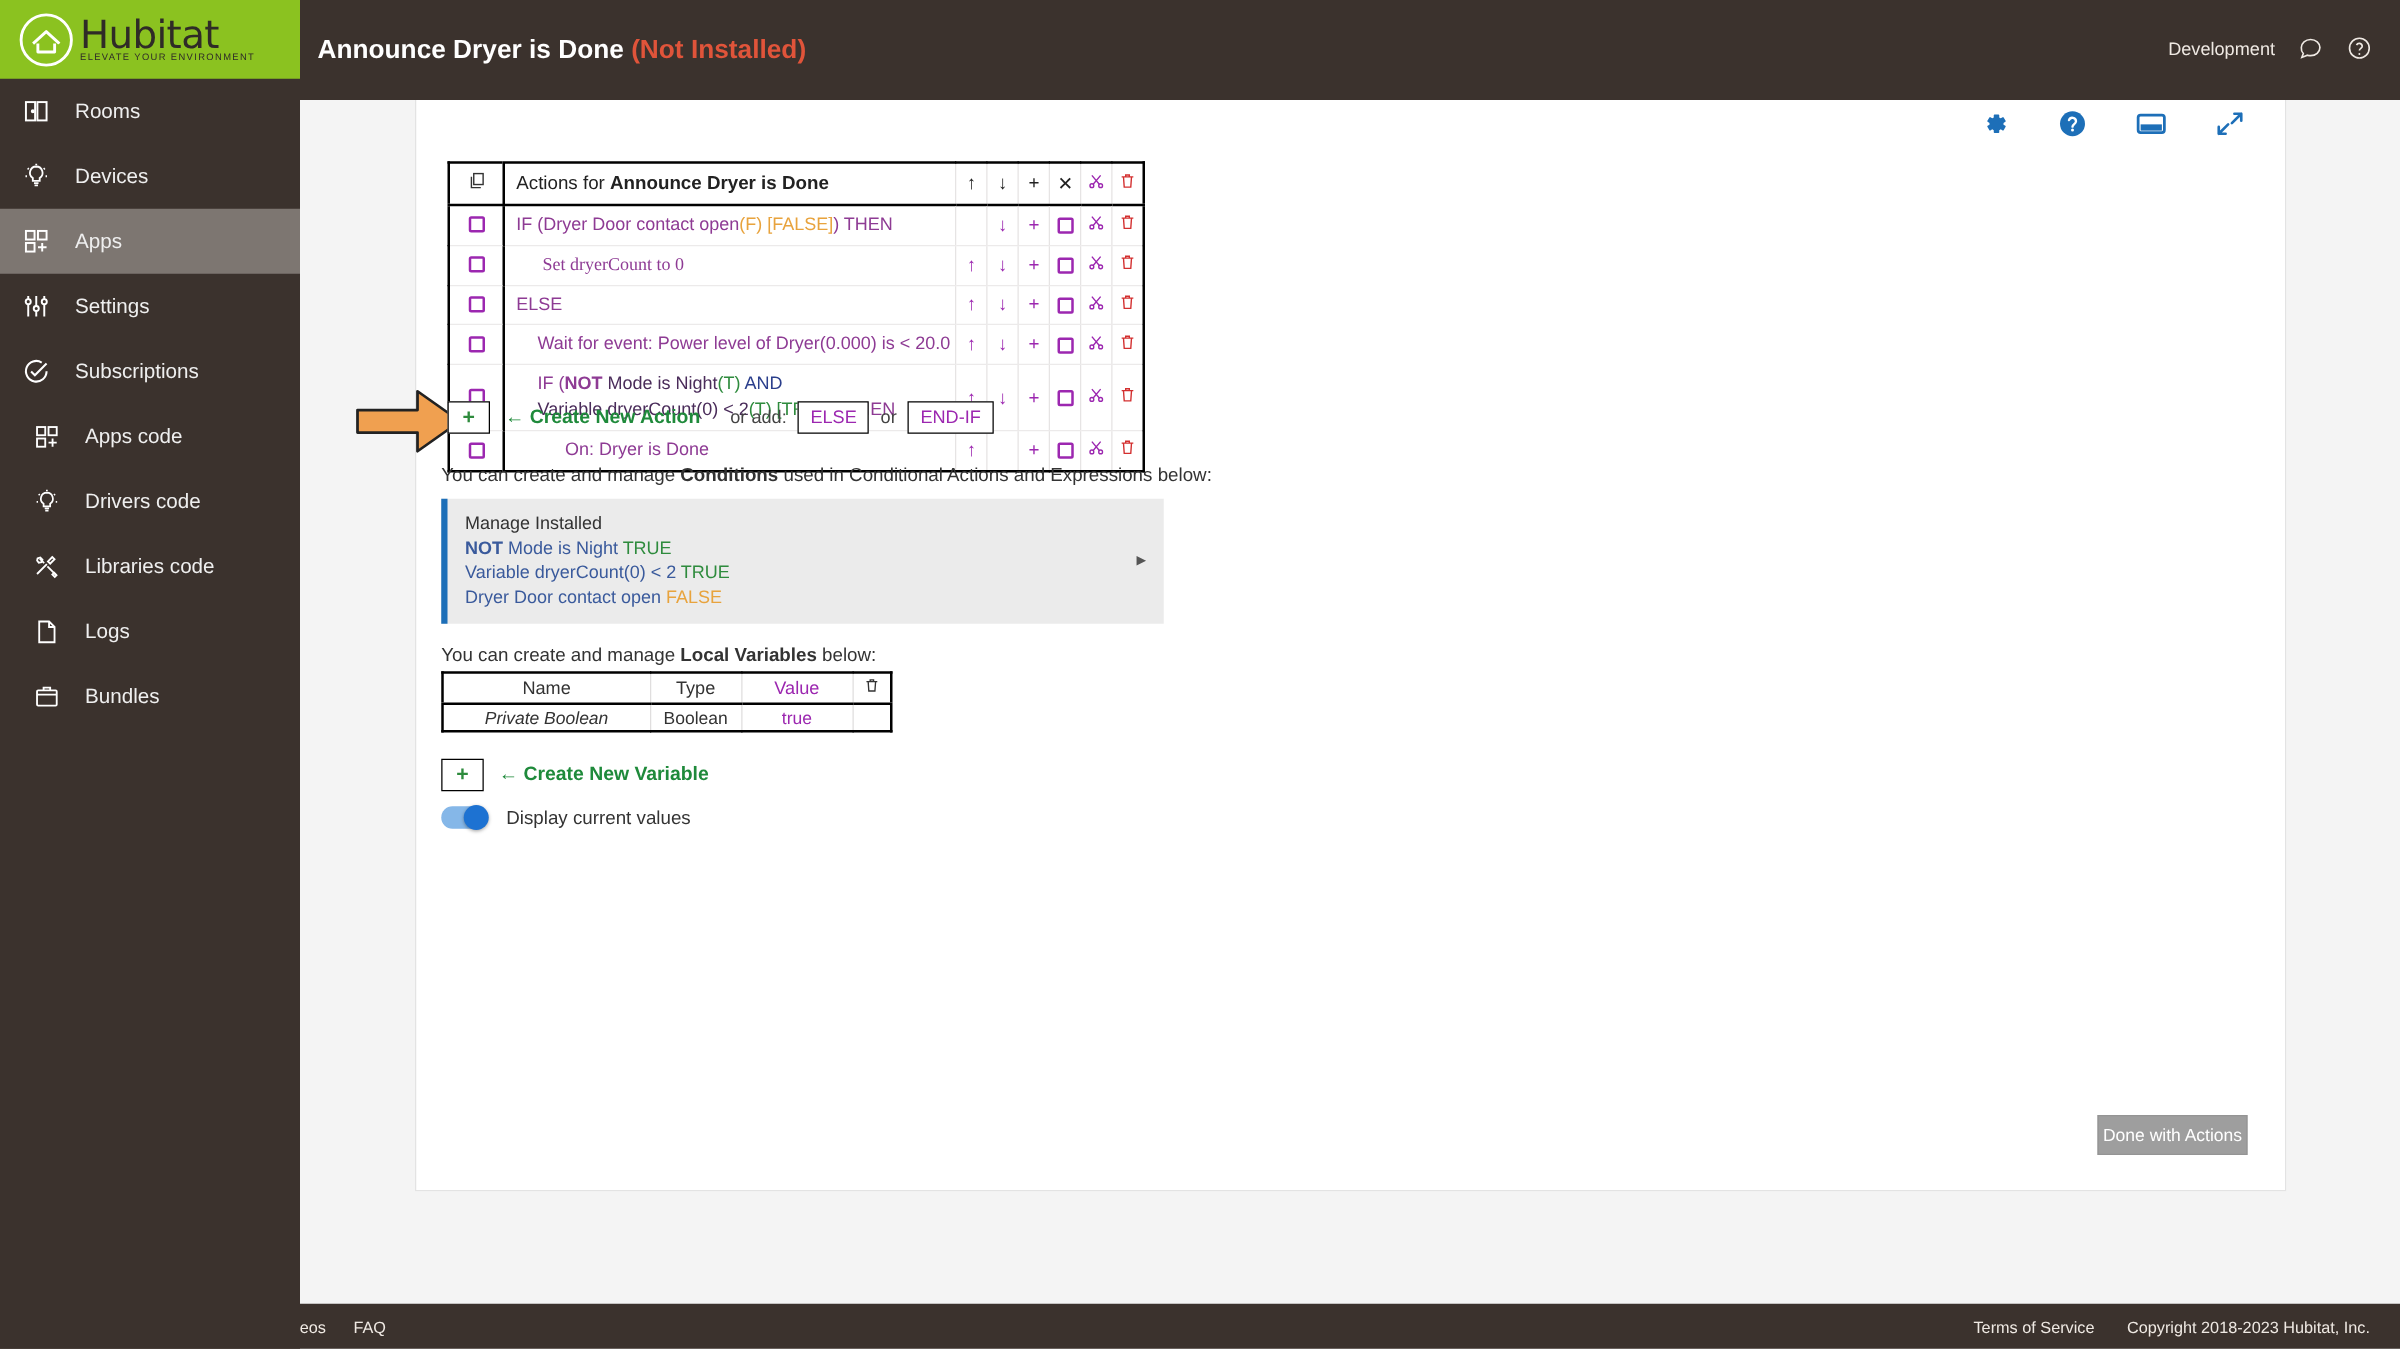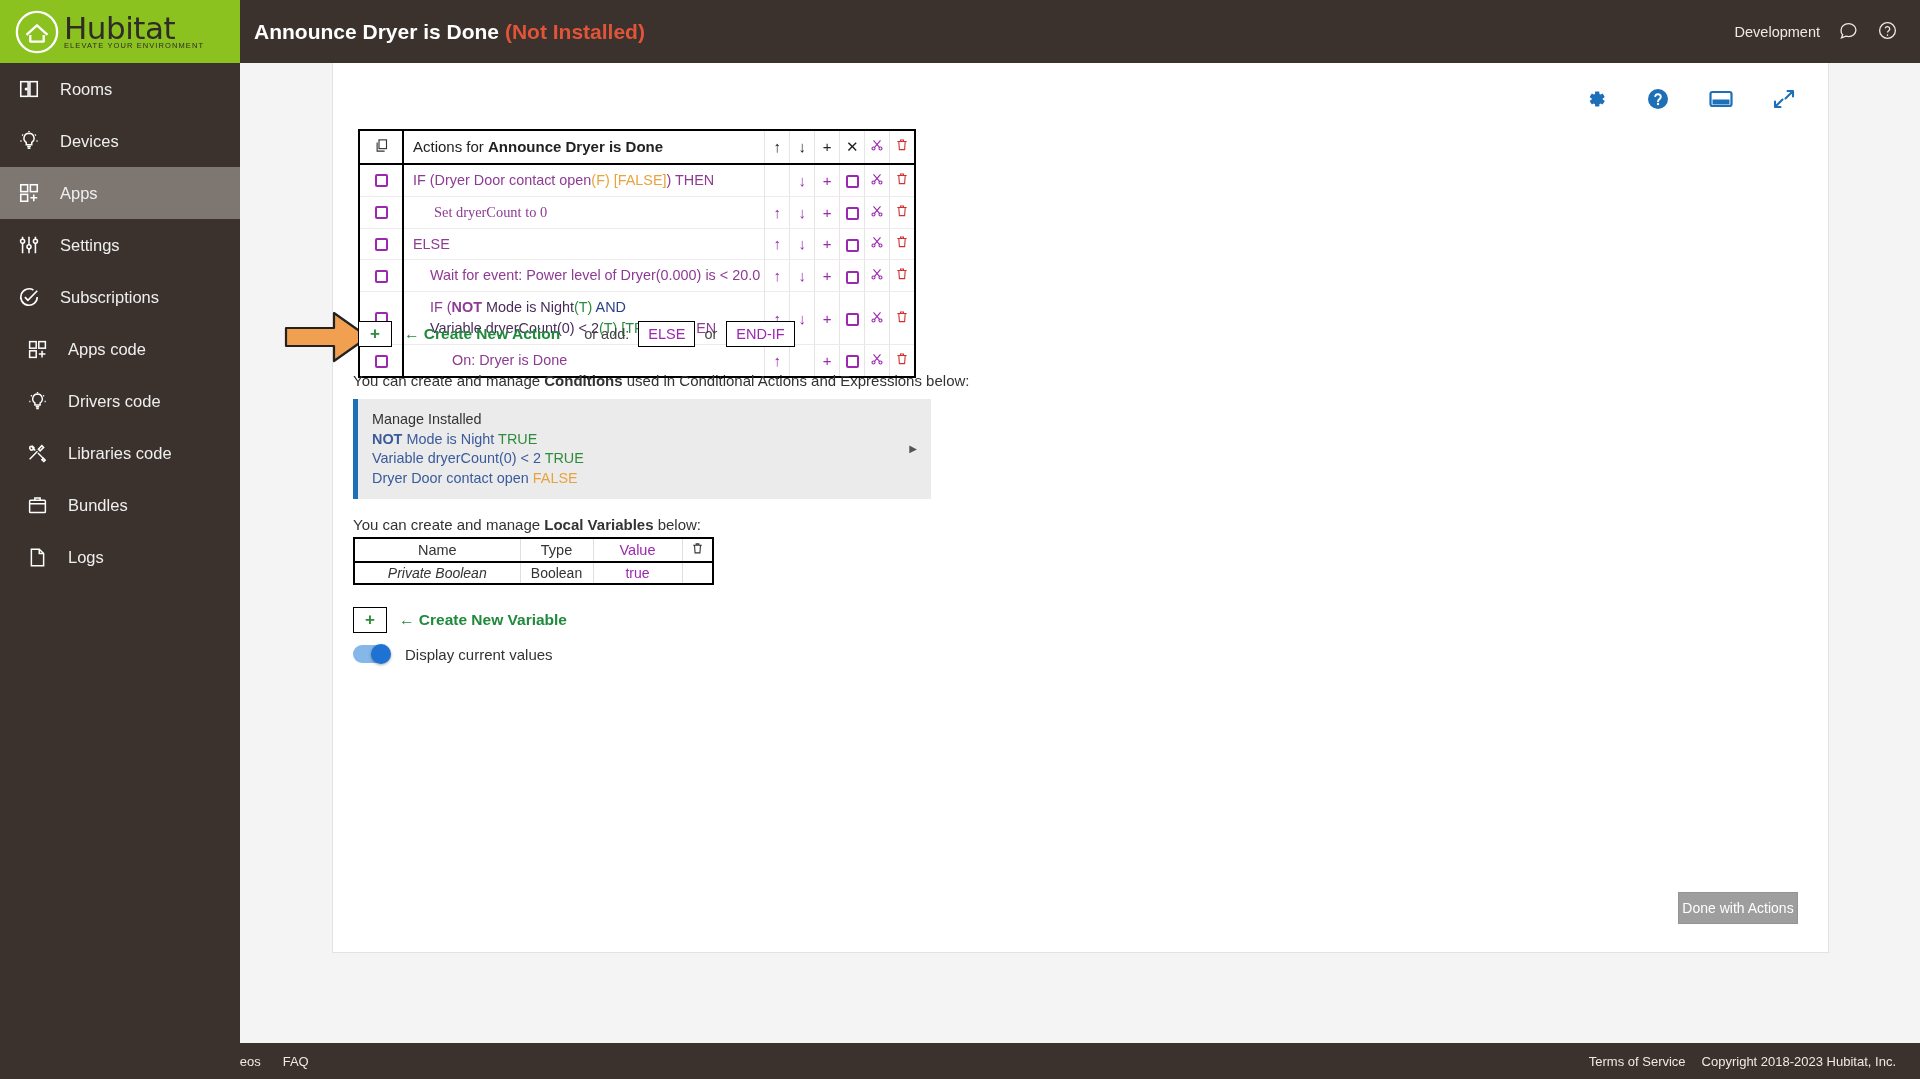--- a/index.html
+++ b/index.html
@@ -38,21 +38,21 @@
   .nav-item.active{ background:#7d7671; }
   .nav-item .ic{ width:30px;flex:0 0 30px;display:flex;align-items:center;justify-content:center;margin-right:16px; }
   .section-head{
     display:flex; align-items:center; justify-content:space-between;
     height:46px; padding:0 16px 0 14px; font-size:16.5px; color:#efefef;
   }
   .sub-item{ padding-left:22px; height:52px; font-size:16.5px; }
 
   
   #topbar{
-    position:absolute; left:240px; top:0; right:0; height:63px;
+    position:absolute; left:240px; top:0; right:0; height:80px;
     background:#3b322d; color:#fff; display:flex; align-items:center;
     padding:0 22px 0 14px; z-index:4;text-align:center;
   }
   #apptitle{ font-size:21px; font-weight:bold; }
   #apptitle .notinst{ color:#e0543a; font-weight:bold; }
   #topright{ margin-left:auto; display:flex; align-items:center; gap:18px; font-size:14.5px; color:#efe9e3; }
 
   
   #content{
     position:absolute; left:240px; top:63px; right:0; bottom:36px;
@@ -168,21 +168,21 @@
     border:1px solid #949494;
   }
 
   
   #footer{
     position:absolute; left:0; bottom:0; width:1920px; height:36px;
     background:#3b322d; color:#efe9e3; font-size:13px;
     display:flex; align-items:center; padding:0 24px;
   }
   #footer .left{ display:flex; gap:22px; }
-  #footer .right{ margin-left:auto; display:flex; gap:16px; }
+  #footer .right{ margin-left:auto; display:flex; gap:26px; }
   #footer a{ color:#efe9e3; text-decoration:none; cursor:pointer; }
 </style>
 </head>
 <body>
 
 <div id="sidebar">
 
   <div id="brand">
     <svg class="logo-mark" viewBox="0 0 48 48">
       <circle cx="24" cy="24" r="21" fill="none" stroke="#ffffff" stroke-width="2.4"></circle>
@@ -285,35 +285,35 @@
         <path d="M3.5 4.2l2.5-.8 2 2-1 2.4-2.4.4-1.5-2z"></path>
         <path d="M18.6 17.4l2.2 2.2-1.6 1.6-2.2-2.2z"></path>
       </svg>
     </span>
     <span>Libraries code</span>
   </div>
 
   <div class="nav-item sub-item">
     <span class="ic">
       <svg width="21" height="21" viewBox="0 0 24 24" fill="none" stroke="#fff" stroke-width="1.7">
+        <path d="M5 2.5h9l5 5v14H5z"></path>
+        <path d="M14 2.5V7.5h5"></path>
+      </svg>
+    </span>
+    <span>Logs</span>
+  </div>
+
+  <div class="nav-item sub-item">
+    <span class="ic">
+      <svg width="21" height="21" viewBox="0 0 24 24" fill="none" stroke="#fff" stroke-width="1.7">
         <rect x="3" y="6" width="18" height="14" rx="1"></rect>
         <path d="M3 10h18M9 6V3.5h6V6"></path>
       </svg>
     </span>
     <span>Bundles</span>
-  </div>
-
-  <div class="nav-item sub-item">
-    <span class="ic">
-      <svg width="21" height="21" viewBox="0 0 24 24" fill="none" stroke="#fff" stroke-width="1.7">
-        <path d="M5 2.5h9l5 5v14H5z"></path>
-        <path d="M14 2.5V7.5h5"></path>
-      </svg>
-    </span>
-    <span>Logs</span>
   </div>
 </div>
 
 <div id="topbar">
   <div id="apptitle">
     <span>Announce Dryer is Done</span>
     <span class="notinst">(Not Installed)</span>
   </div>
   <div id="topright">
     <span>Development</span>

